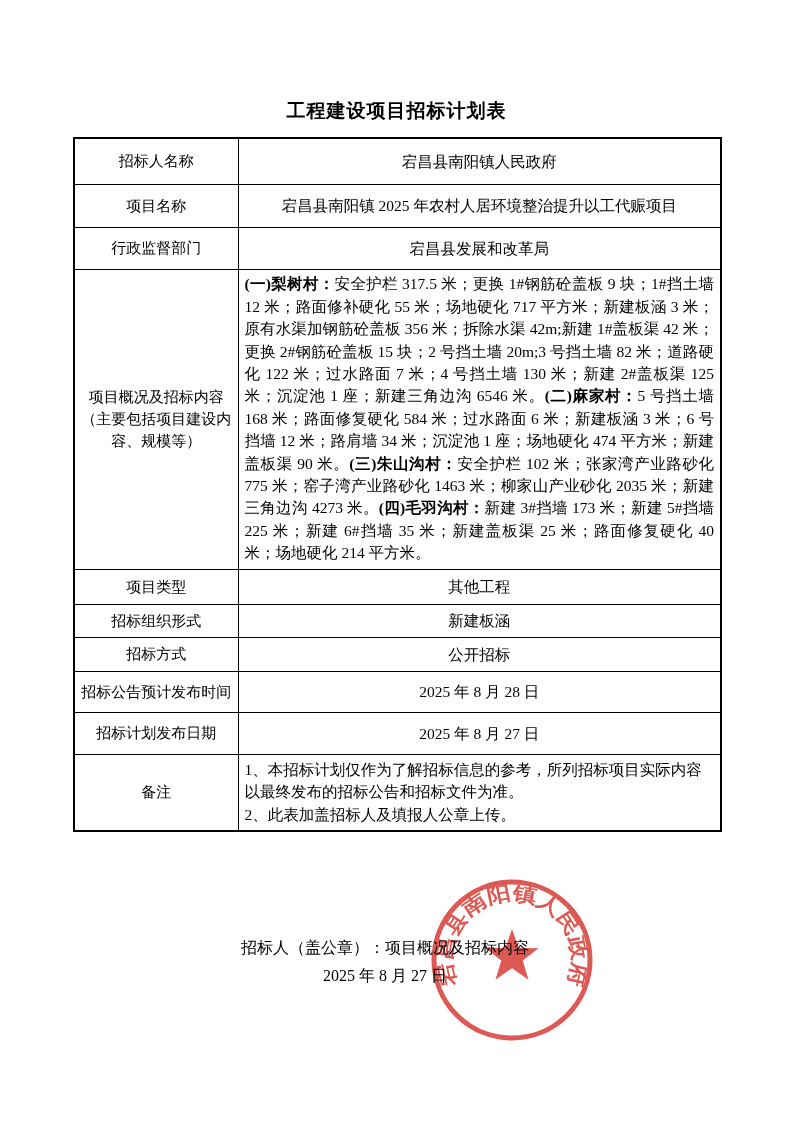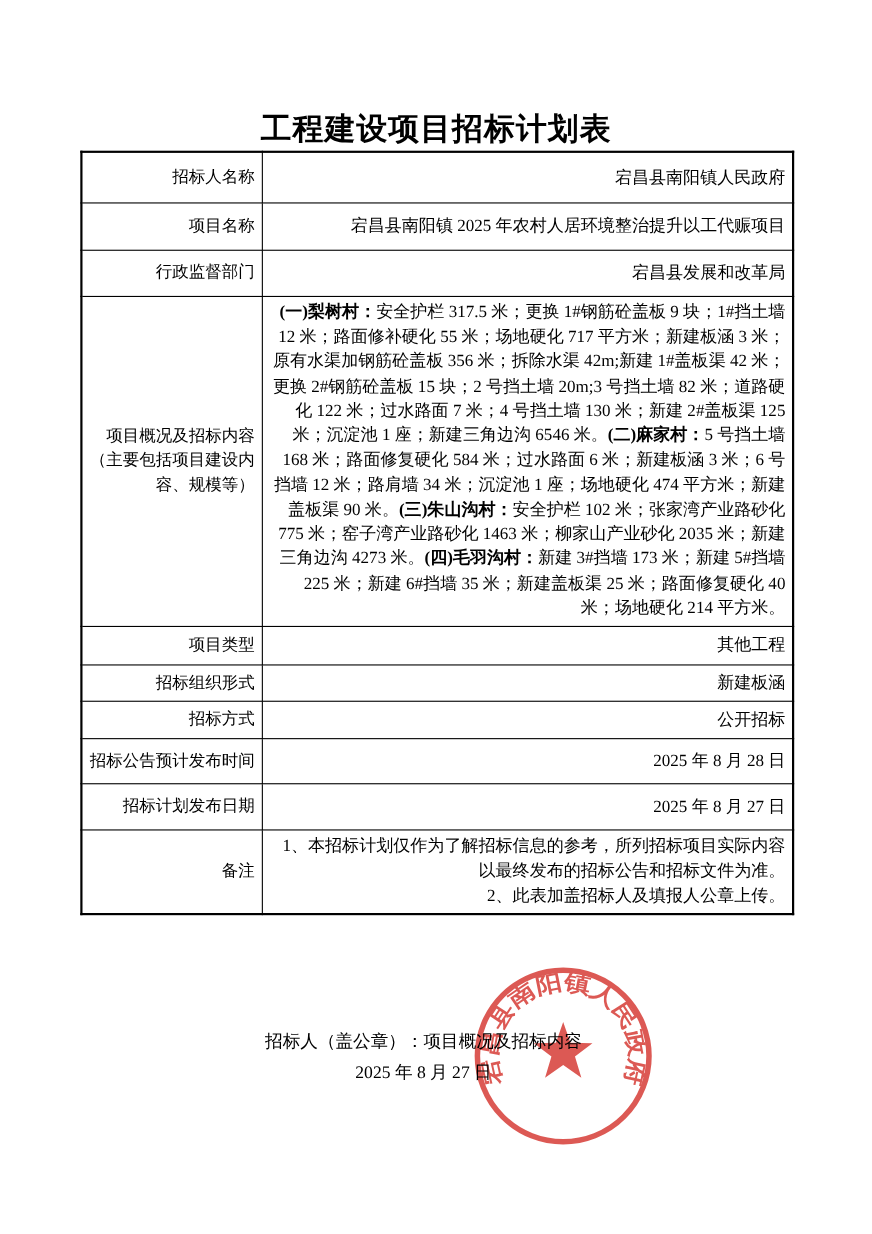--- a/index.html
+++ b/index.html
@@ -15,38 +15,37 @@
     overflow: hidden;
   }
   .doc-title {
     position: absolute;
     top: 98px;
     left: 0;
     width: 100%;
     text-align: center;
     font-family: "Liberation Sans", "DejaVu Sans", sans-serif;
     font-weight: bold;
-    font-size: 28px;
+    font-size: 19px;
     letter-spacing: 1px;
     color: #000000;
   }
   table.tender-table {
     position: absolute;
     left: 73px;
     top: 137px;
     width: 649px;
     border-collapse: collapse;
     table-layout: fixed;
     border: 2px solid #000000;
   }
   table.tender-table td {
     border: 1px solid #000000;
     vertical-align: middle;
     padding: 2px 6px;
-    text-align: right;
   }
   td.label-cell {
     width: 164px;
     text-align: center;
     font-size: 15px;
     line-height: 22px;
   }
   td.value-cell {
     text-align: center;
     font-size: 15.5px;

